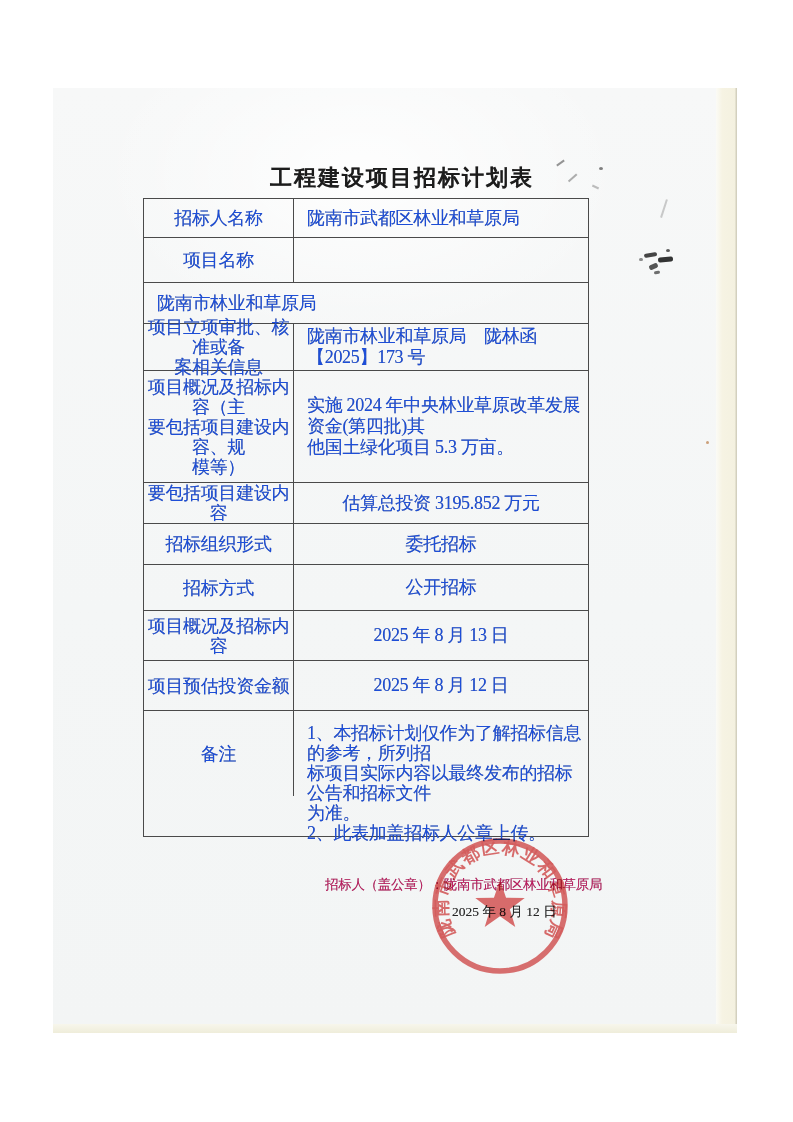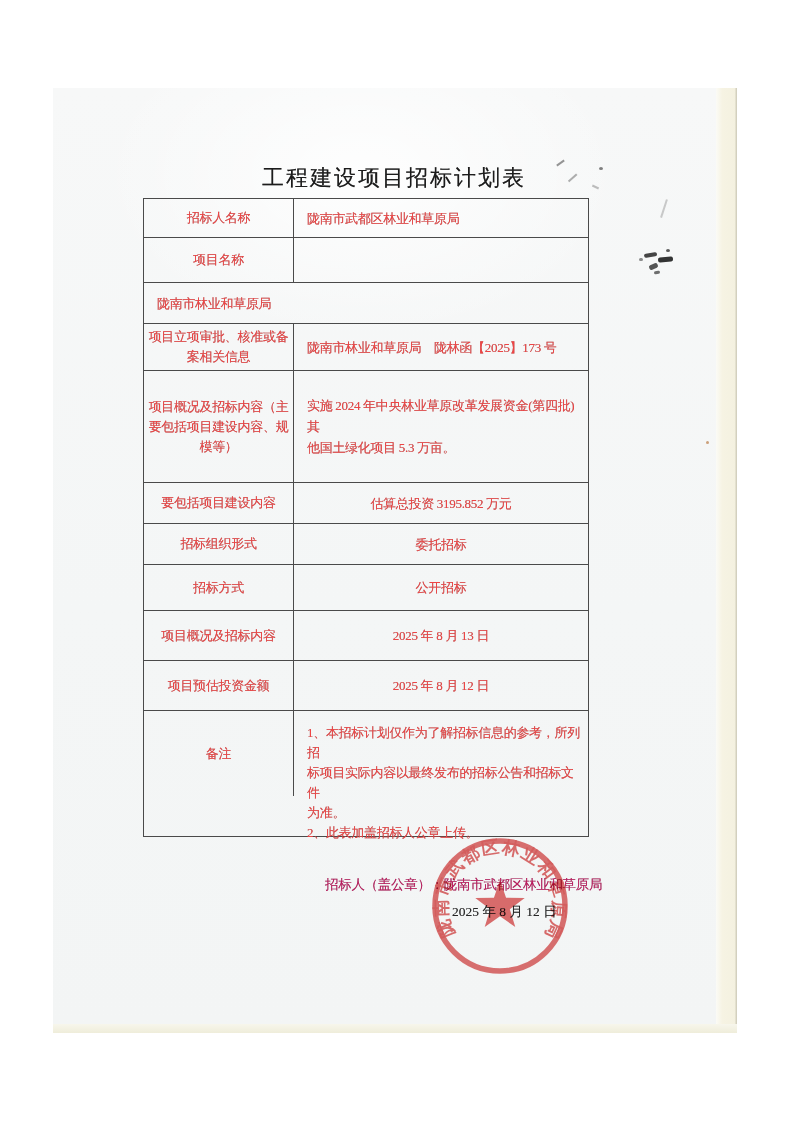--- a/index.html
+++ b/index.html
@@ -11,26 +11,26 @@
   .paper { position:absolute; left:53px; top:88px; width:684px; height:945px;
     background:linear-gradient(180deg,#f7f8f8 0%,#f4f6f6 55%,#f3f5f5 100%); }
   .paper::before { content:""; position:absolute; inset:0; pointer-events:none;
     background:radial-gradient(ellipse 55% 25% at 45% 9%, rgba(255,255,255,.85), rgba(255,255,255,0) 70%); }
   .edge-right { position:absolute; top:0; right:0; width:21px; height:100%;
     background:linear-gradient(90deg,#fbfbf6 0%,#f6f3e3 30%,#f4f1e0 88%,#cbc8b6 100%); }
   .edge-bottom { position:absolute; left:0; right:0; bottom:0; height:9px;
     background:linear-gradient(180deg,#f7f6ec 0%,#efedda 100%); }
 
   
-  .doc-title { position:absolute; left:262px; top:163px; font-size:22px; font-weight:normal;
+  .doc-title { position:absolute; left:270px; top:163px; font-size:22px; font-weight:bold;
     letter-spacing:2px; color:#1c1c1c; text-shadow:0 0 .6px rgba(20,20,20,.55); white-space:nowrap; }
 
   
   .btable { position:absolute; left:143px; top:198px; width:446px; height:639px;
-    border:1px solid #4a4a4a; font-size:13px; letter-spacing:-0.3px; color:#ef4444;
+    border:1px solid #4a4a4a; font-size:18px; letter-spacing:-0.3px; color:#1d4ed8;
     text-shadow:0 0 .5px rgba(30,30,30,.45); }
   .tr { display:flex; width:100%; border-bottom:1px solid #4a4a4a; }
   .tr:last-child { border-bottom:none; }
   .td { white-space:pre-line; line-height:21px; display:flex; align-items:center; }
   .td.label { width:150px; border-right:1px solid #4a4a4a; justify-content:center;
     text-align:center; padding:2px 2px; line-height:20px; }
   .td.value { flex:1; padding:2px 6px 2px 13px; justify-content:flex-start; text-align:left; }
   .tr.center .td.value { justify-content:center; text-align:center; padding-left:6px; }
   .r1{height:39px}.r2{height:45px}.r3{height:41px}.r4{height:47px}.r5{height:112px}
   .r6{height:42px}.r7{height:41px}.r8{height:41px}.r9{height:46px}.r10{height:50px}

